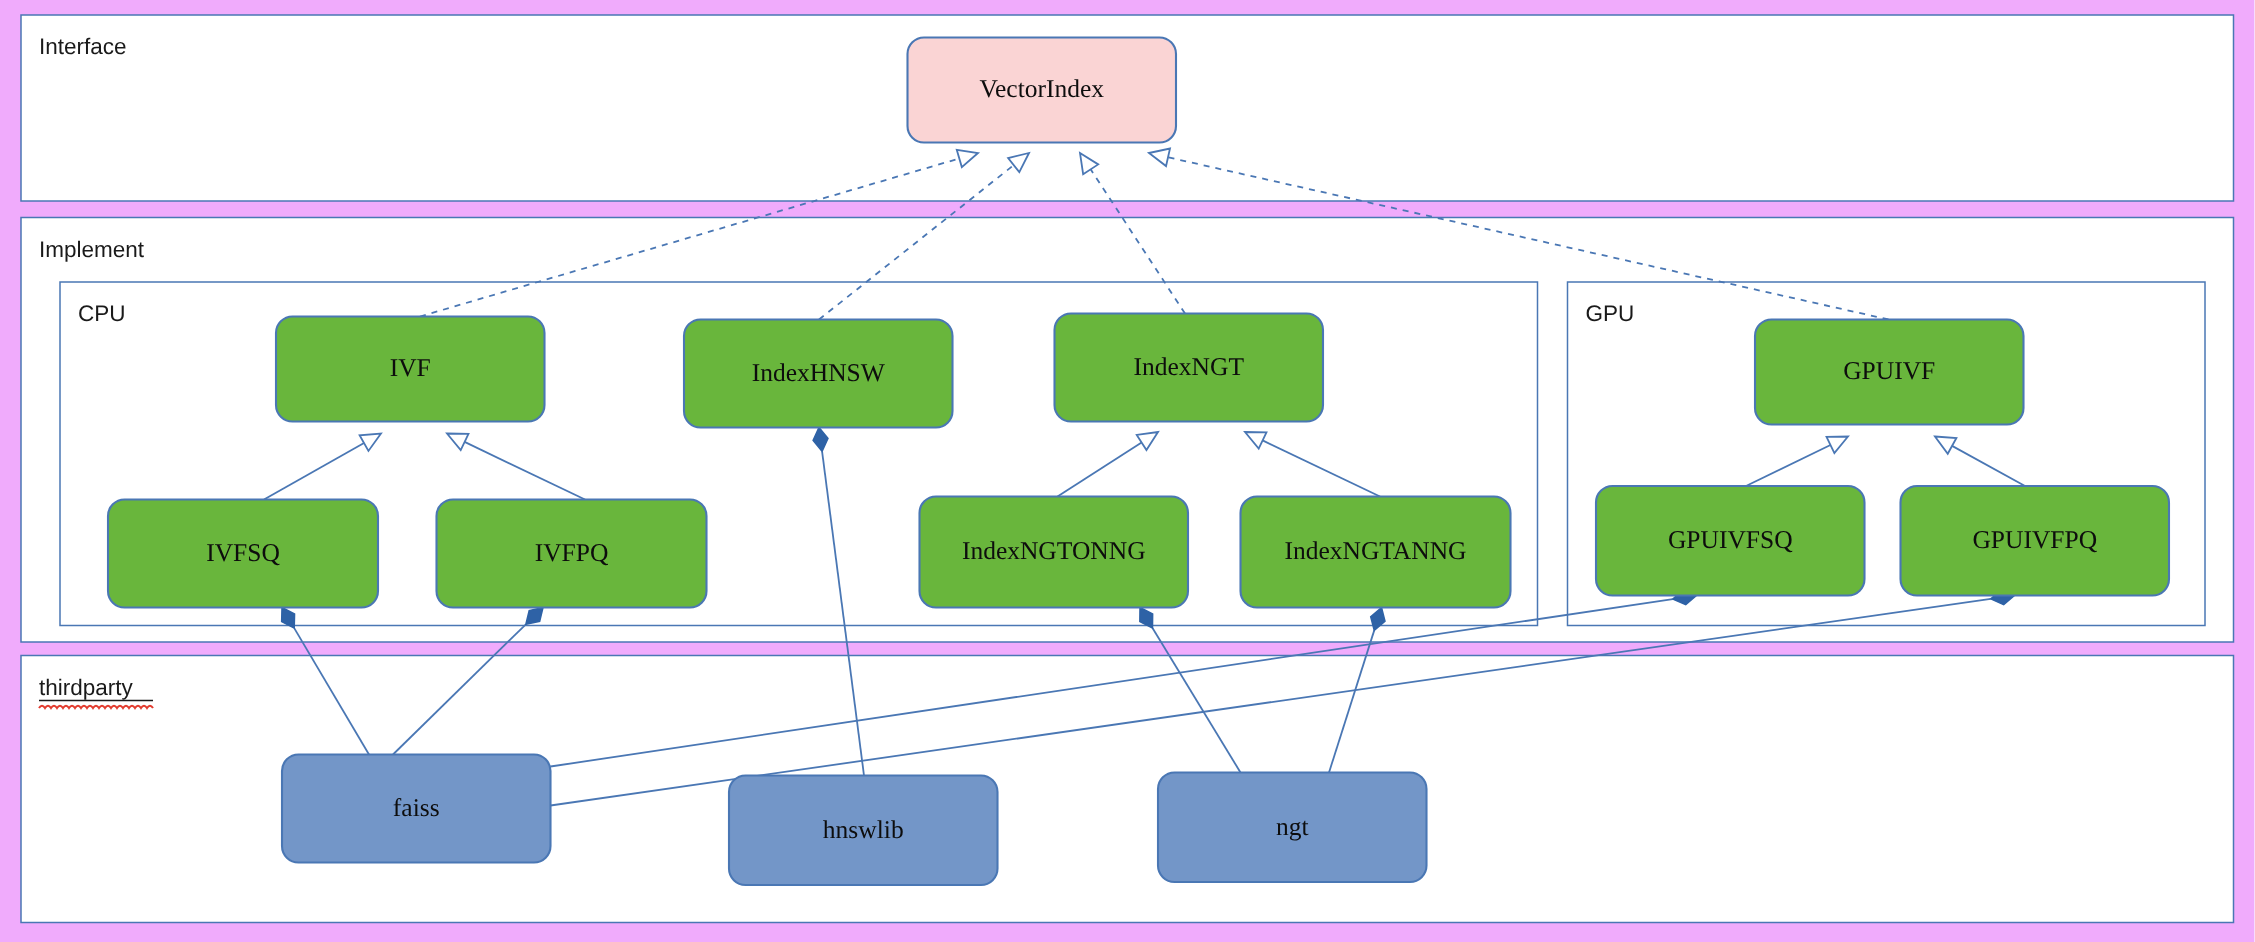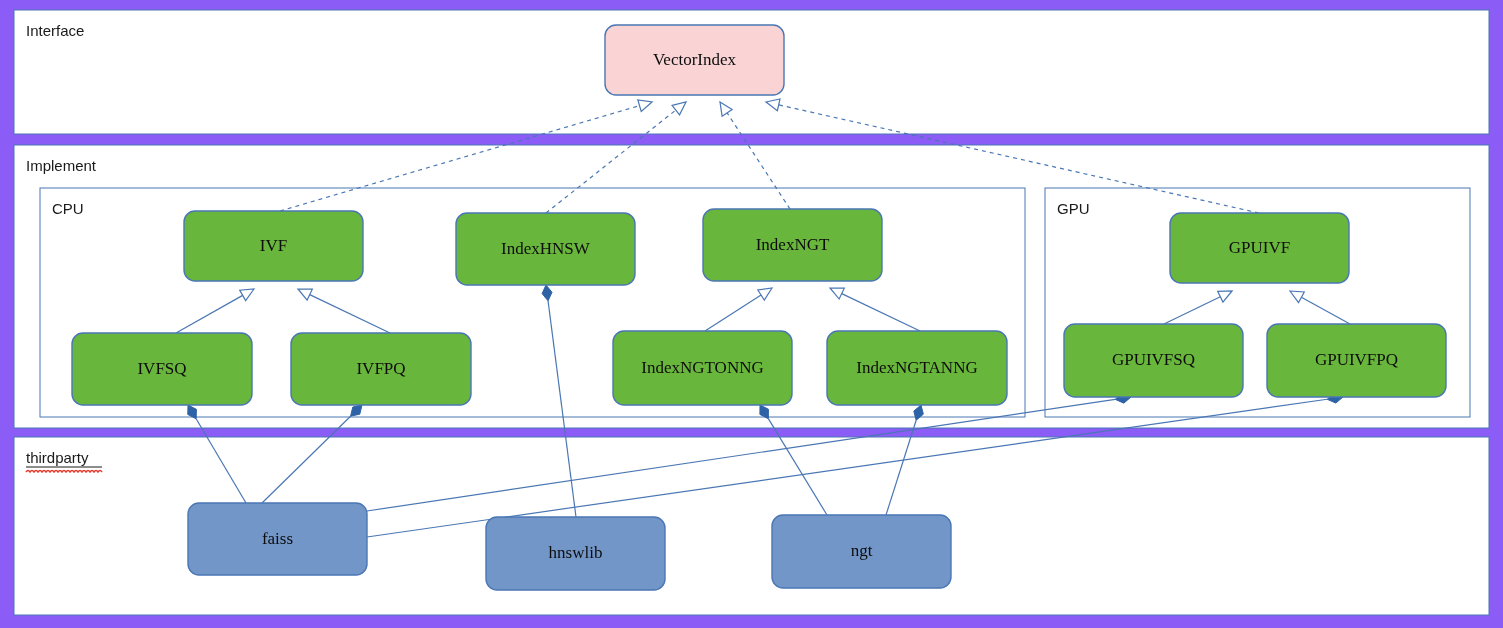--- a/index.html
+++ b/index.html
@@ -1,17 +1,17 @@
 <!DOCTYPE html>
 <html><head>
 <meta charset="utf-8">
 <style>
   html,body{margin:0;padding:0;background:#ffffff;}
   body{font-family:"Liberation Serif",serif;}
-  #stage{position:relative;width:1503px;height:628px;background:#8b5cf6;overflow:hidden;}
+  #stage{position:relative;width:1503px;height:628px;background:#f0abfc;overflow:hidden;}
   svg{position:absolute;left:0;top:0;width:1503px;height:628px;}
   .container-label{font-family:"Liberation Sans",sans-serif;font-size:15px;fill:#1a1a1a;}
   .node-label{font-family:"Liberation Serif",serif;font-size:17px;fill:#0d0d0d;text-anchor:middle;dominant-baseline:middle;}
   .grp-rect{fill:#ffffff;stroke:#4a77b4;stroke-width:1;}
   .node-rect{stroke:#4a77b4;stroke-width:1.4;}
   .edge{fill:none;stroke:#4a77b4;stroke-width:1.2;}
   .edge-dashed{fill:none;stroke:#4a77b4;stroke-width:1.2;stroke-dasharray:4 4;}
   .tri-hollow{fill:#ffffff;stroke:#4a77b4;stroke-width:1.2;}
   .diamond{fill:#2e62a6;stroke:#2e62a6;stroke-width:1;}
   .squiggle{fill:none;stroke:#e23b2e;stroke-width:1.4;}

